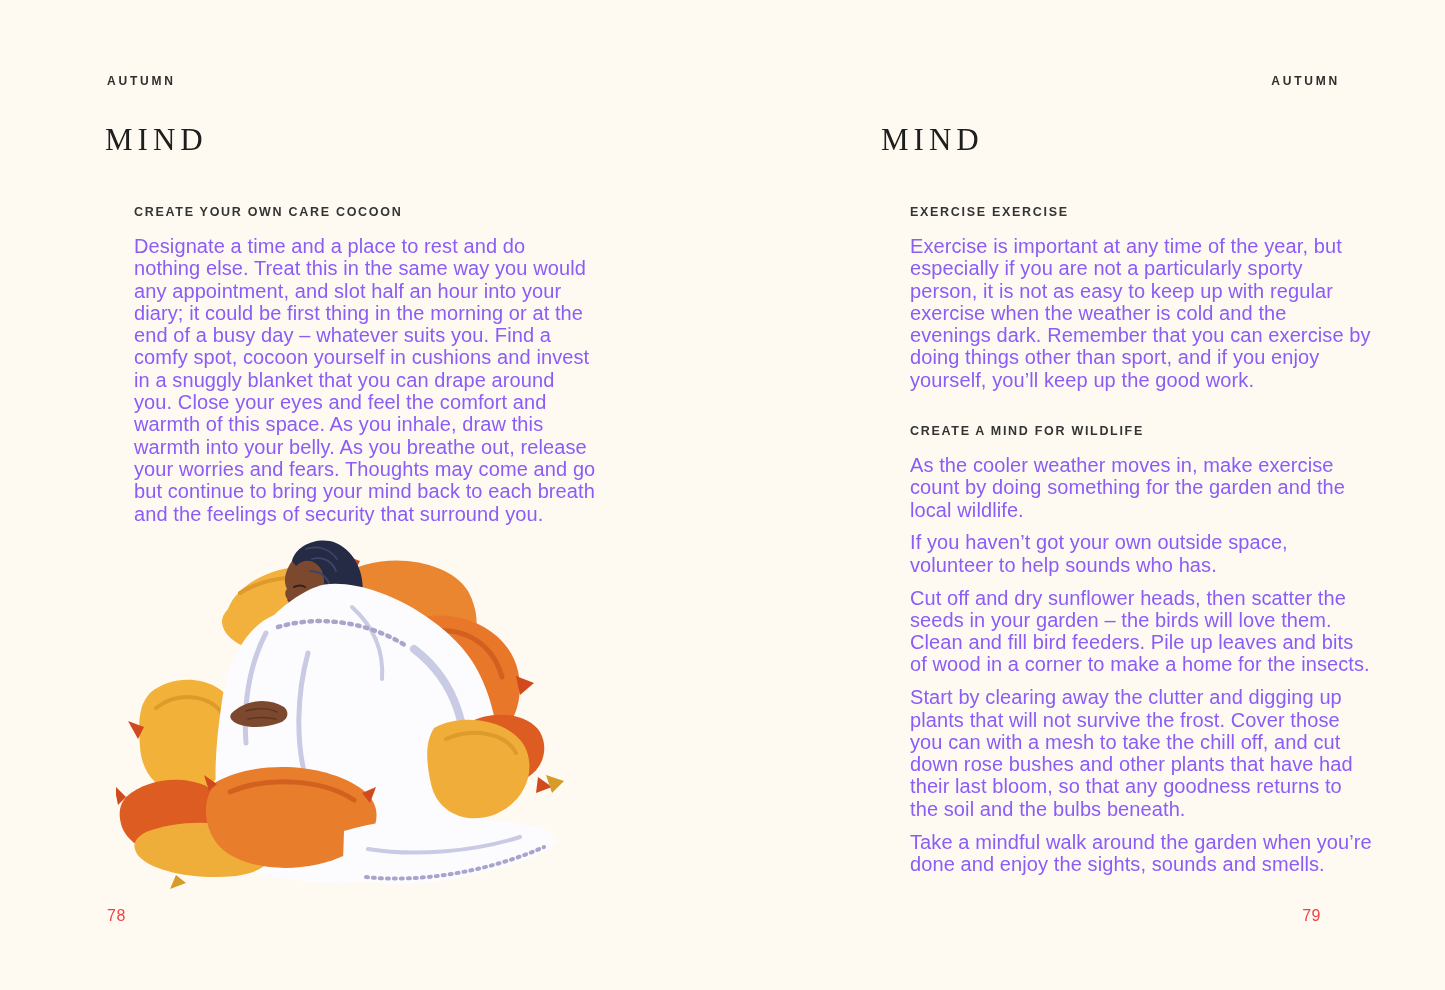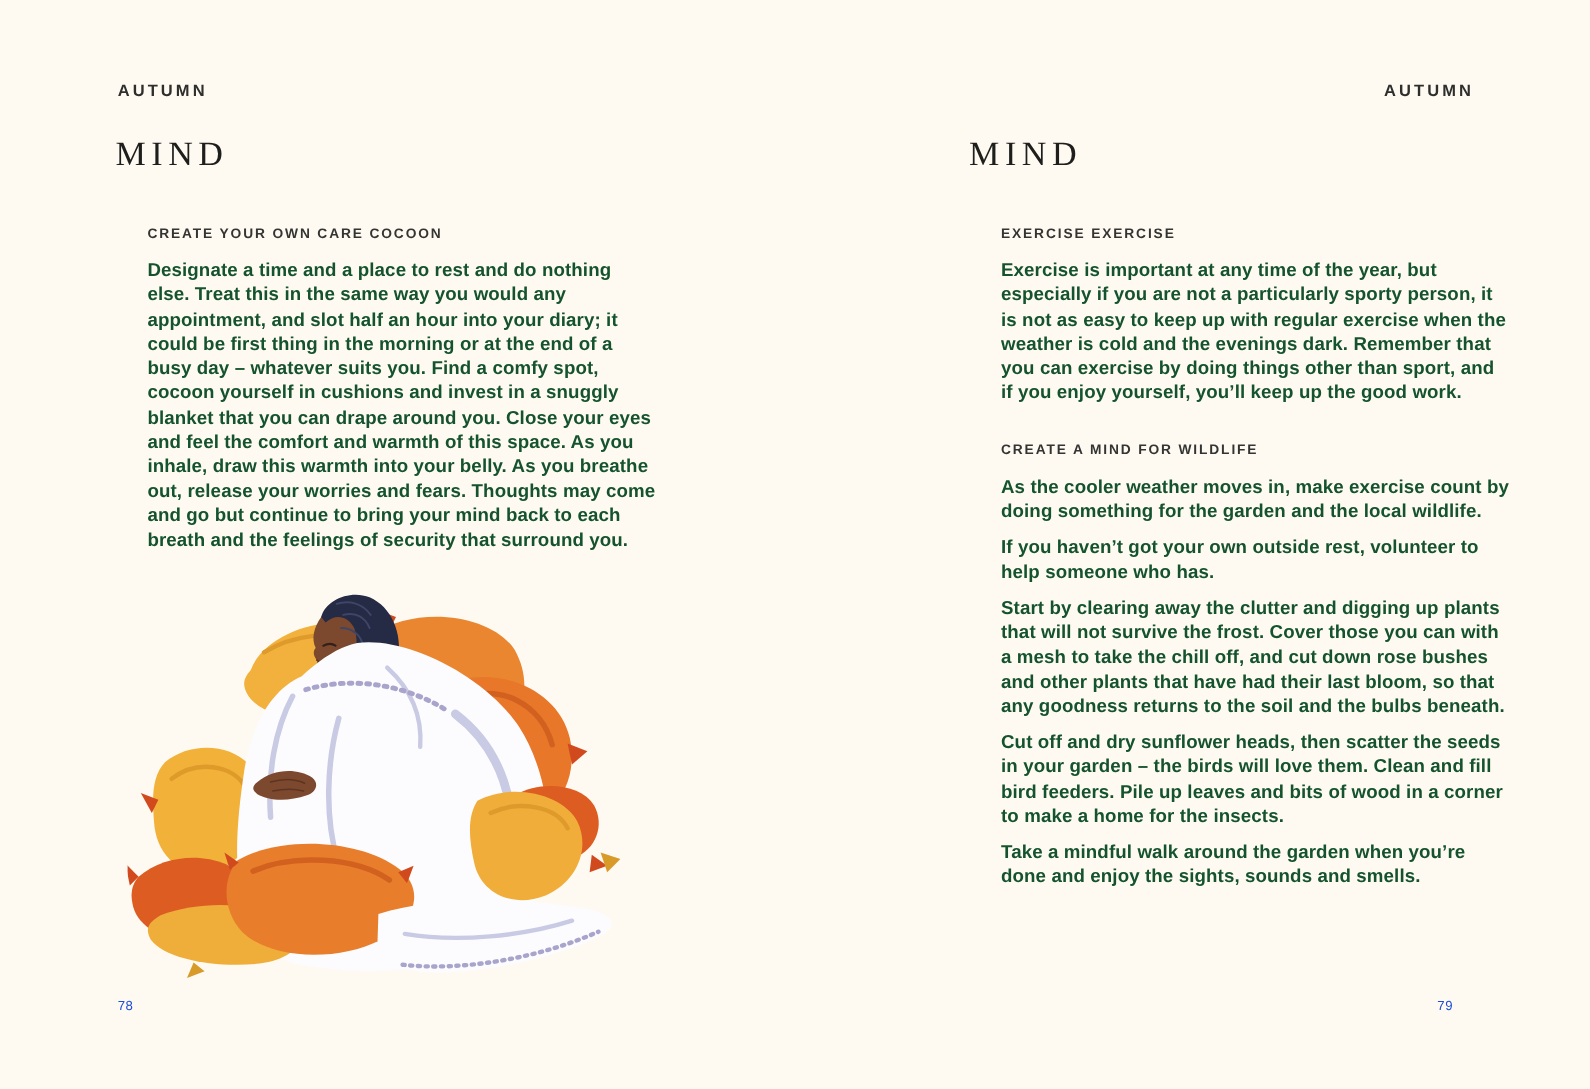--- a/index.html
+++ b/index.html
@@ -6,21 +6,21 @@
   html,body { width:1445px; height:990px; }
   body {
     position:relative;
     background:#FEFAF2;
     font-family:"Liberation Sans", sans-serif;
     color:#3C3C3B;
     overflow:hidden;
   }
   .running-head {
     position:absolute; top:74px;
-    font-size:15px; font-weight:bold; letter-spacing:2.8px;
+    font-size:12px; font-weight:bold; letter-spacing:2.8px;
     color:#2E2E2D;
   }
   .running-head.left  { left:107px; }
   .running-head.right { right:105px; }
   .chapter-title {
     position:absolute; top:122px;
     font-family:"Liberation Serif", serif;
     font-size:31px; font-weight:normal; letter-spacing:5px;
     color:#1E1E1D;
   }
@@ -31,26 +31,26 @@
   }
   .col.left  { left:107px; }
   .col.right { left:883px; }
   .section-heading {
     font-size:12.5px; font-weight:bold; letter-spacing:1.7px;
     color:#343433; line-height:1.2;
     margin:0 0 15px 0;
   }
   .section-heading.later { margin-top:33px; }
   .col p {
-    font-size:17px; line-height:22.3px; letter-spacing:0.1px;
-    color:#14532d; margin:0 0 10.5px 0;font-weight:bold;
+    font-size:20px; line-height:22.3px; letter-spacing:0.1px;
+    color:#8b5cf6; margin:0 0 10.5px 0;
   }
   .page-number {
     position:absolute; top:907px;
-    font-size:12px; color:#1d4ed8; letter-spacing:0.5px;
+    font-size:16px; color:#ef4444; letter-spacing:0.5px;
   }
   .page-number.left  { left:107px; }
   .page-number.right { right:124px;text-align:right; }
   figure.illustration {
     position:absolute; left:116px; top:531px;
     width:454px; height:364px;
   }
 </style>
 </head>
 <body>
@@ -132,19 +132,19 @@
 
 <div class="running-head right">AUTUMN</div>
 <h1 class="chapter-title right">MIND</h1>
 
 <div class="col right">
   <h2 class="section-heading">EXERCISE EXERCISE</h2>
   <p>Exercise is important at any time of the year, but especially if you are not a particularly sporty person, it is not as easy to keep up with regular exercise when the weather is cold and the evenings dark. Remember that you can exercise by doing things other than sport, and if you enjoy yourself, you’ll keep up the good work.</p>
 
   <h2 class="section-heading later">CREATE A MIND FOR WILDLIFE</h2>
   <p>As the cooler weather moves in, make exercise count by doing something for the garden and the local wildlife.</p>
-  <p>If you haven’t got your own outside rest, volunteer to help someone who has.</p>
+  <p>If you haven’t got your own outside space, volunteer to help sounds who has.</p>
+  <p>Cut off and dry sunflower heads, then scatter the seeds in your garden – the birds will love them. Clean and fill bird feeders. Pile up leaves and bits of wood in a corner to make a home for the insects.</p>
   <p>Start by clearing away the clutter and digging up plants that will not survive the frost. Cover those you can with a mesh to take the chill off, and cut down rose bushes and other plants that have had their last bloom, so that any goodness returns to the soil and the bulbs beneath.</p>
-  <p>Cut off and dry sunflower heads, then scatter the seeds in your garden – the birds will love them. Clean and fill bird feeders. Pile up leaves and bits of wood in a corner to make a home for the insects.</p>
   <p>Take a mindful walk around the garden when you’re done and enjoy the sights, sounds and smells.</p>
 </div>
 
 <div class="page-number right">79</div>
 
 </body></html>

